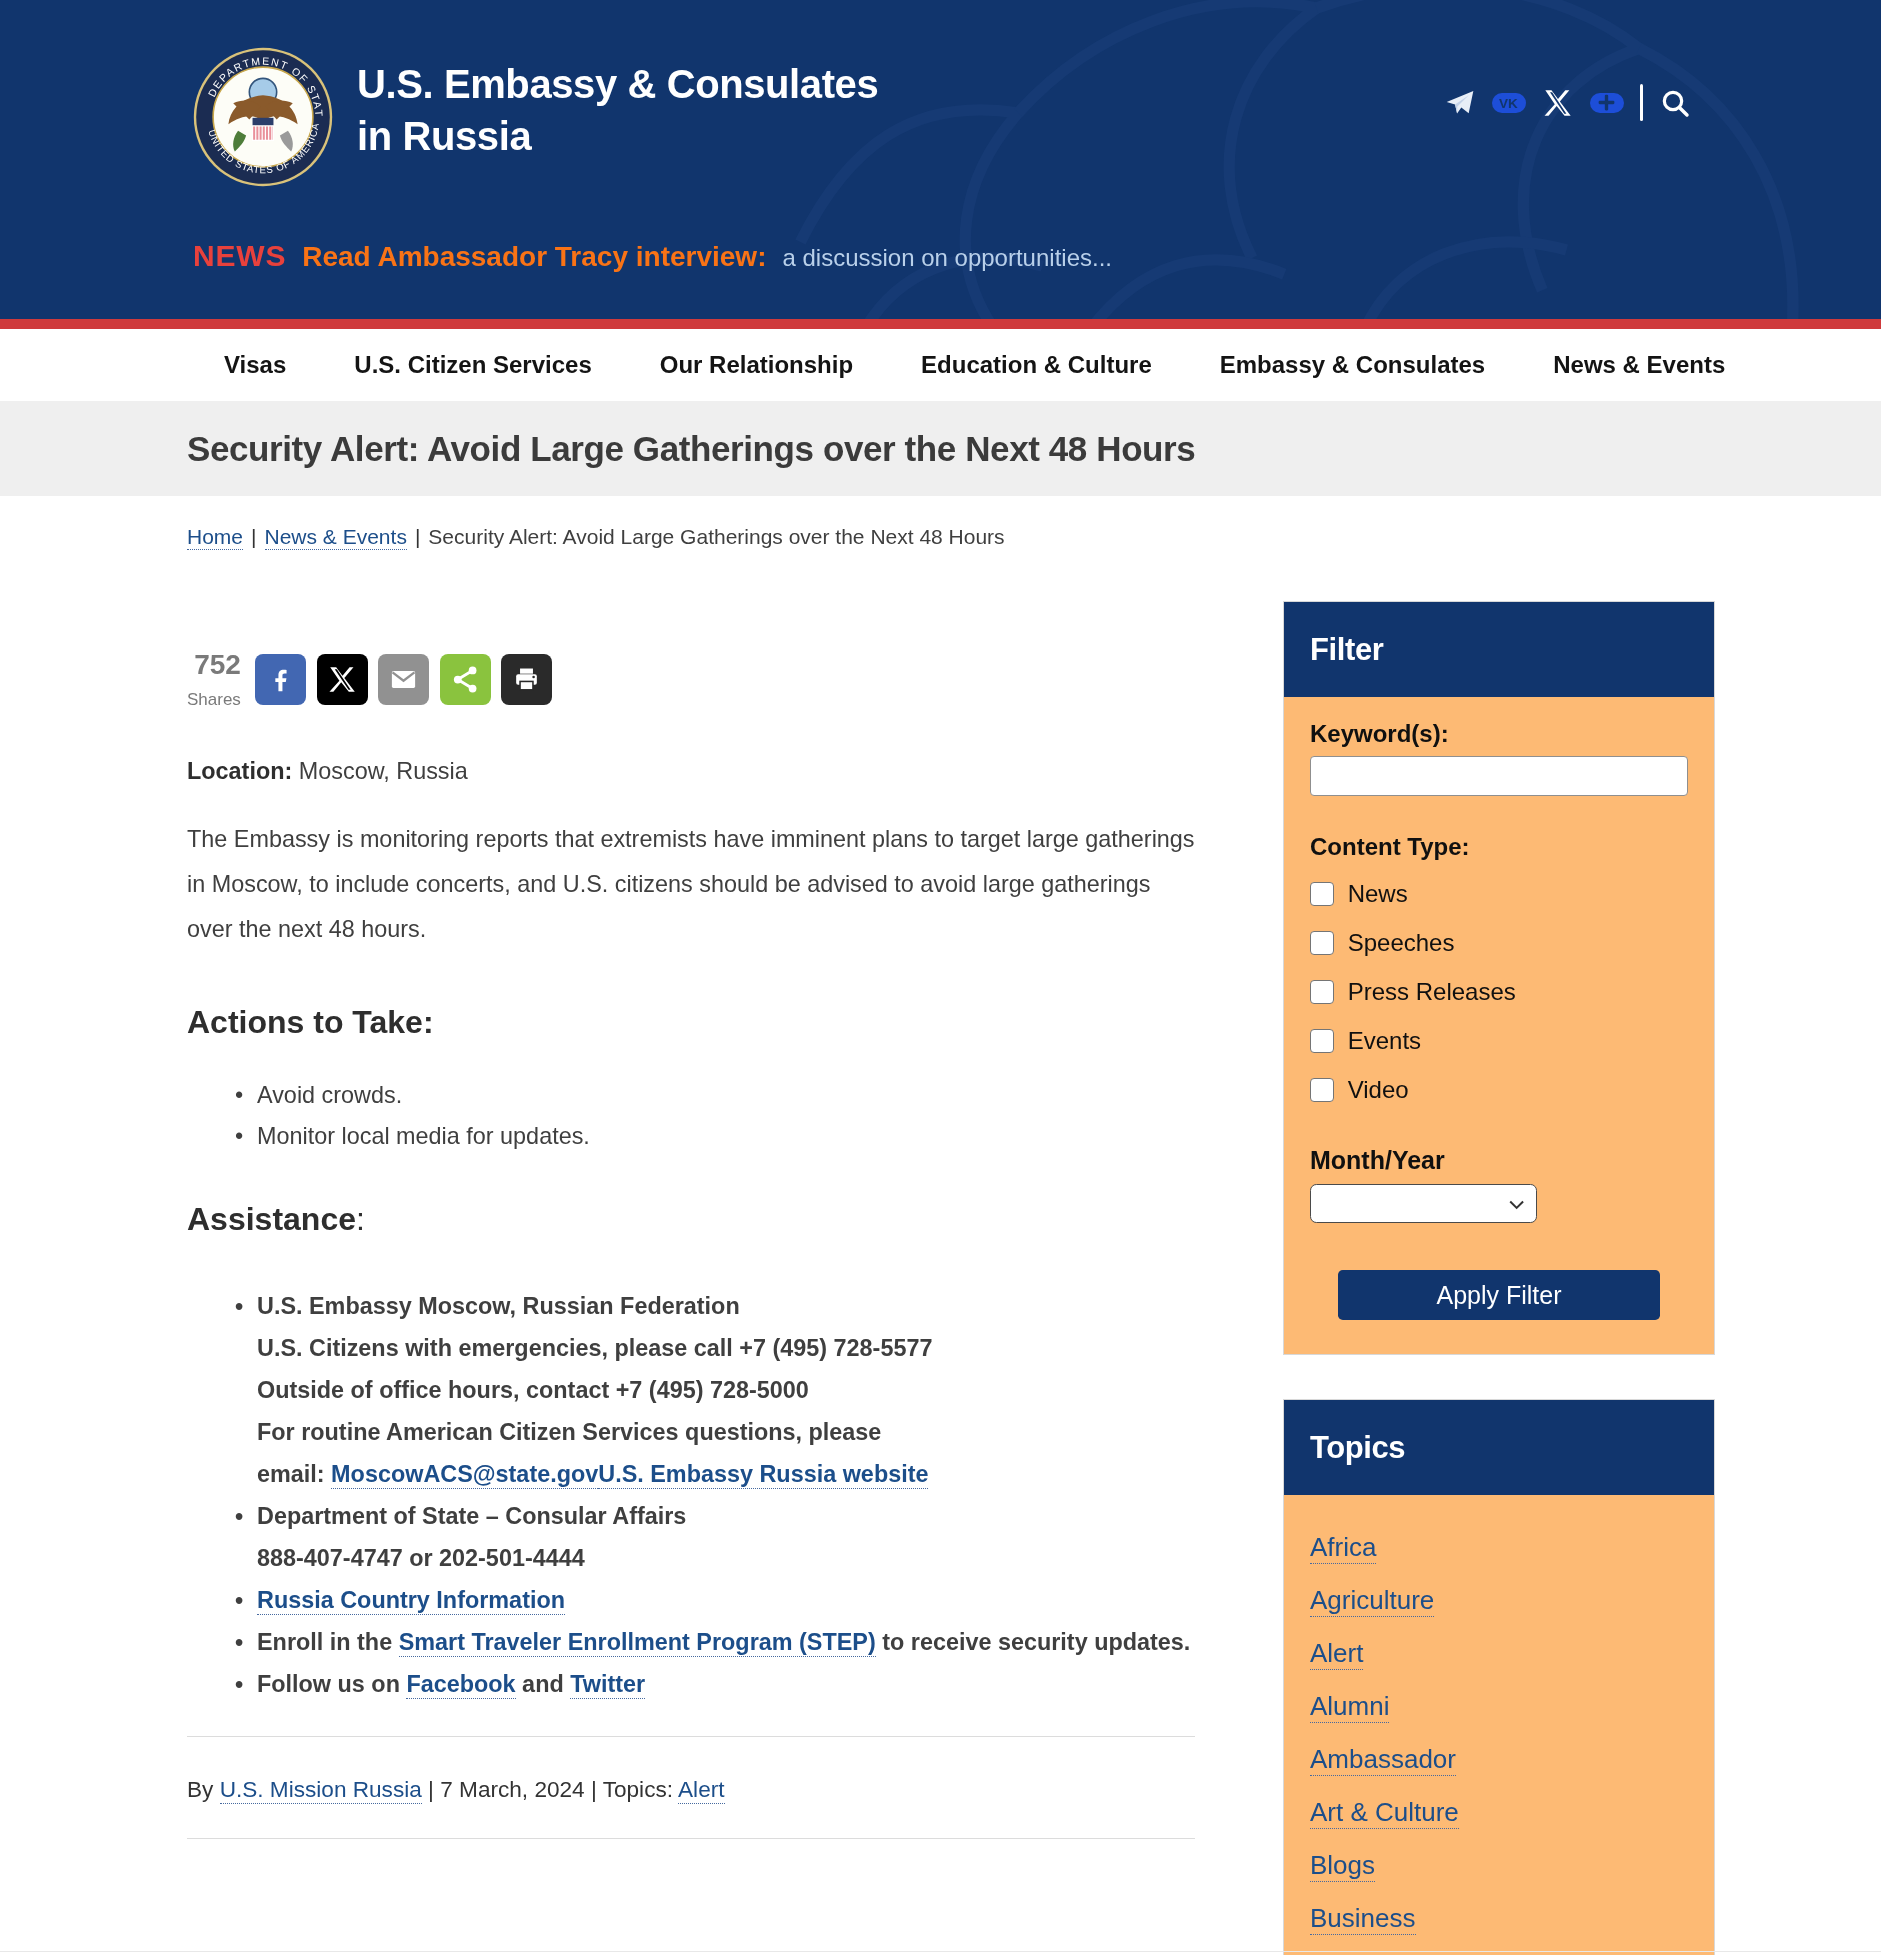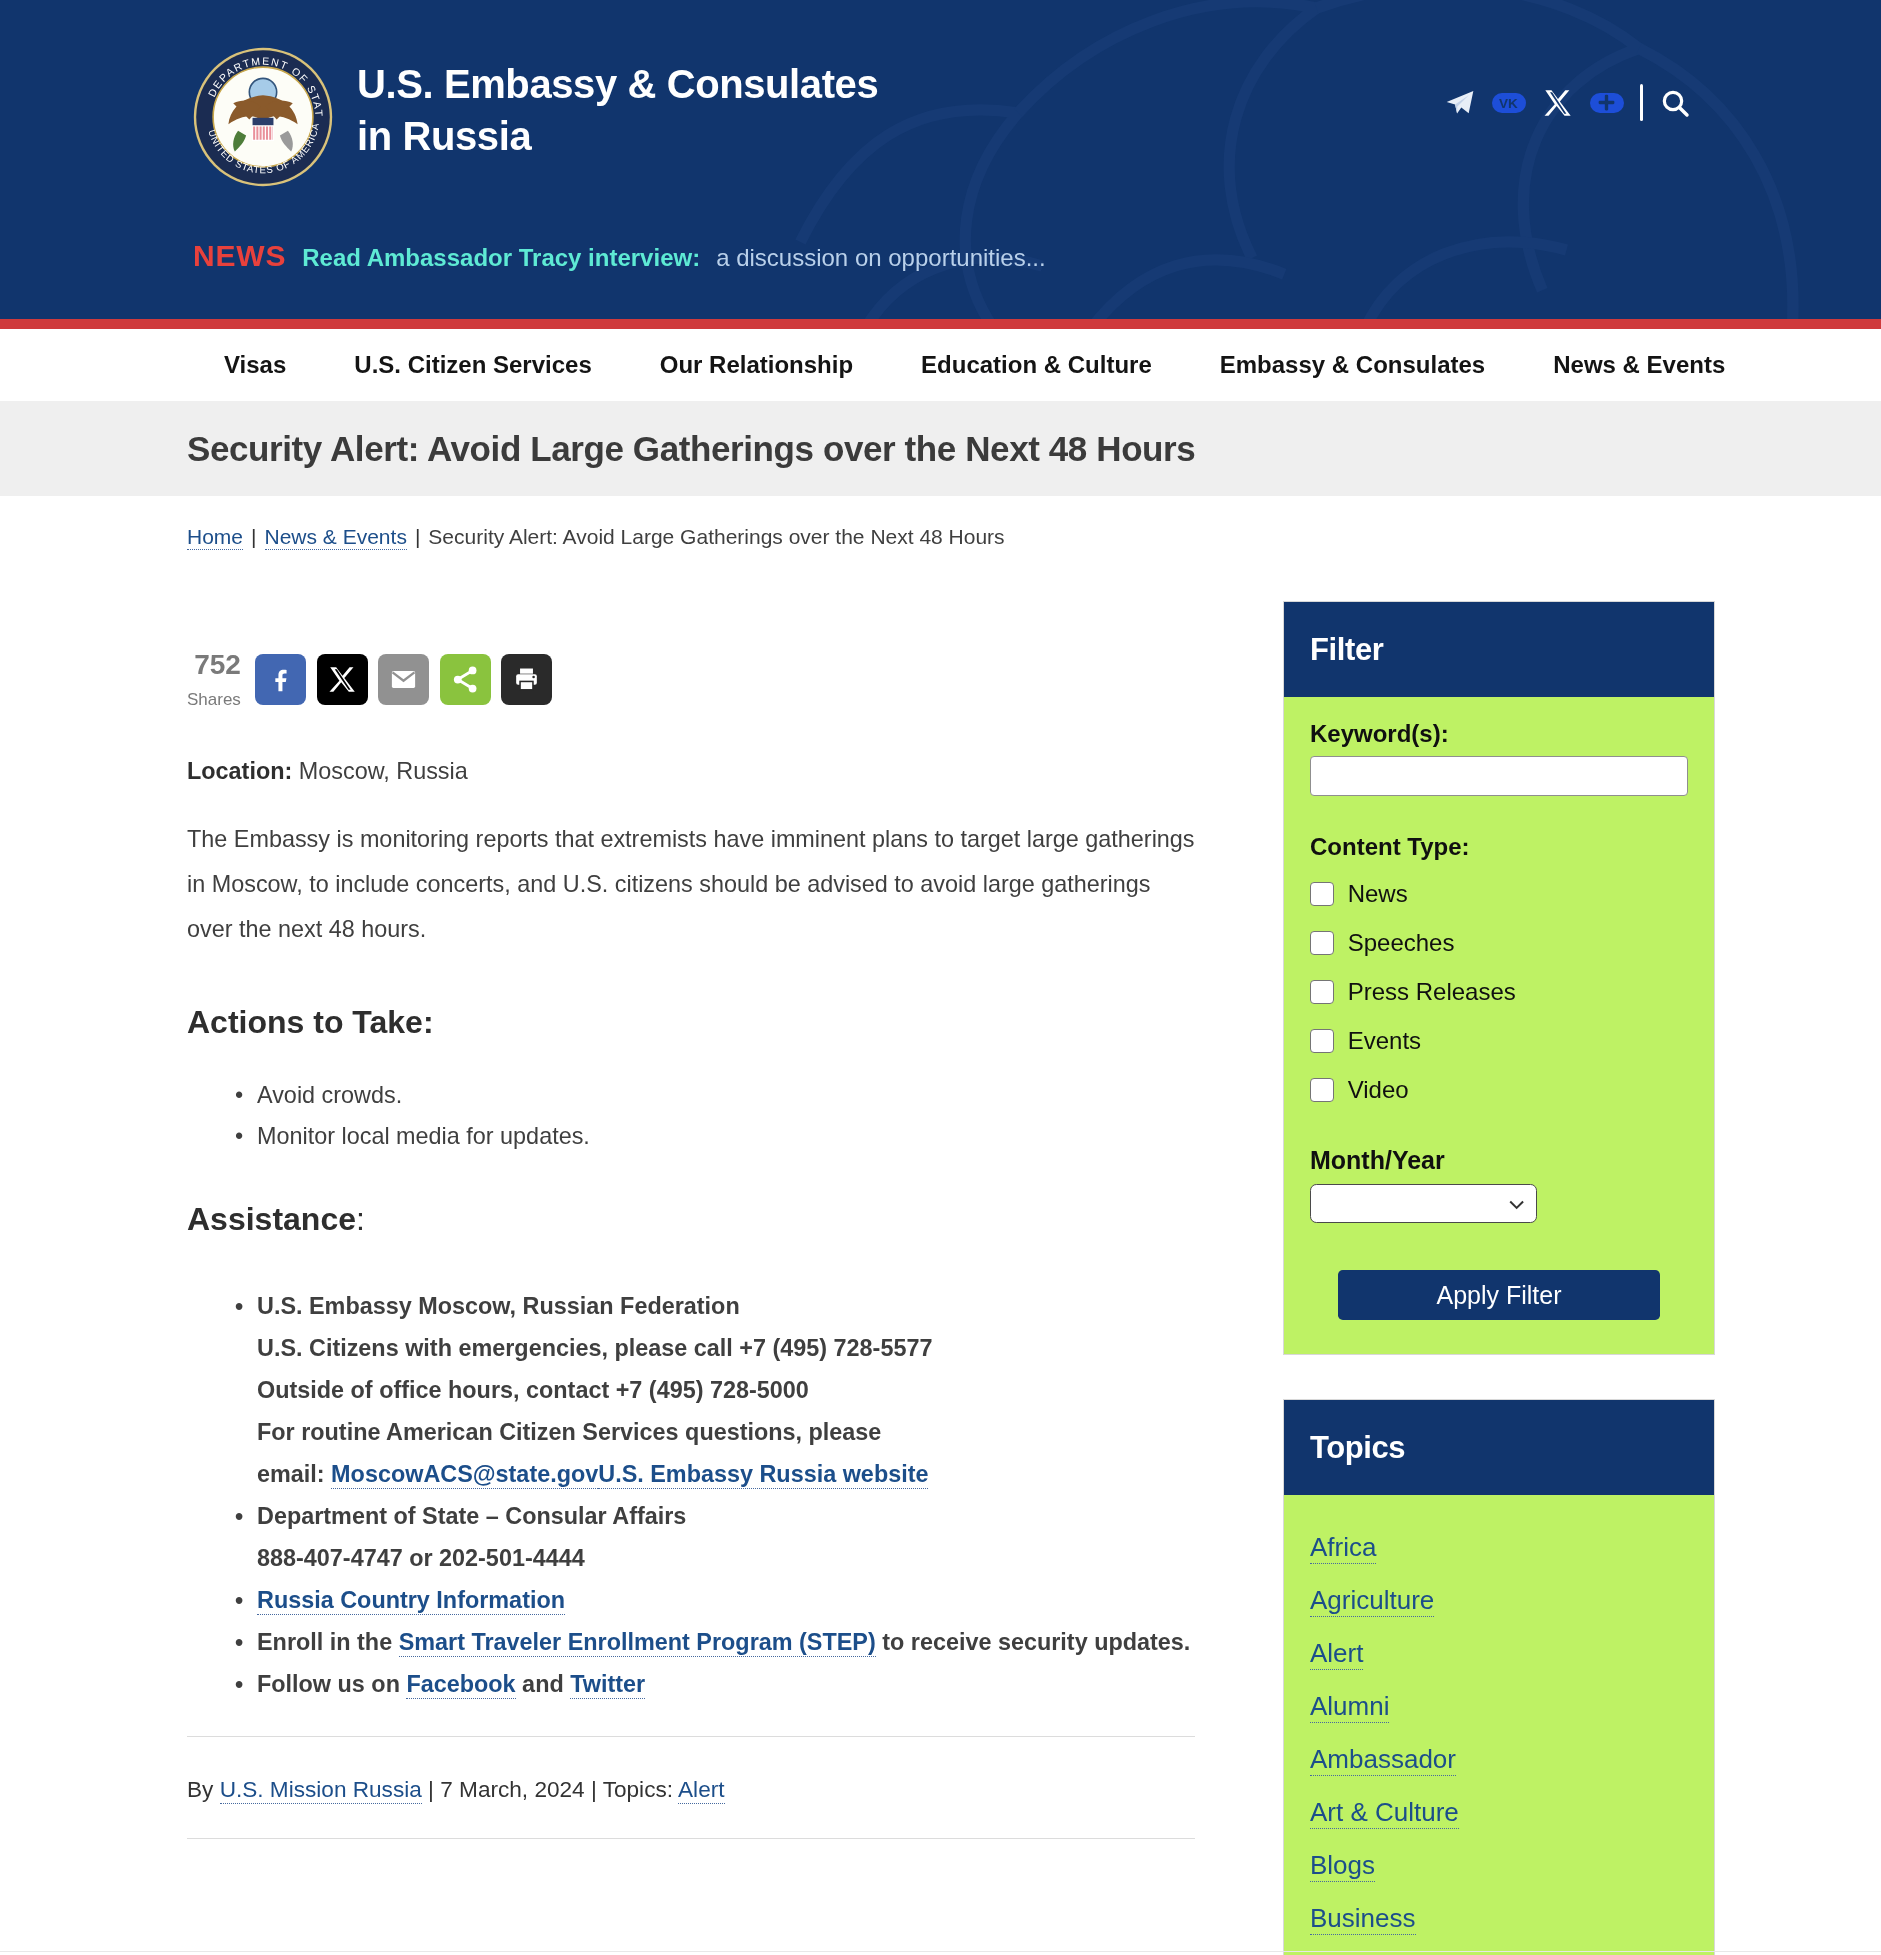--- a/index.html
+++ b/index.html
@@ -15,21 +15,21 @@
   .header-watermark{position:absolute;right:0;top:0;height:100%;opacity:.55;pointer-events:none;}
   .red-strip{position:absolute;left:0;bottom:0;width:100%;height:10.5px;background:var(--red);}
   .seal{position:absolute;left:193px;top:47px;width:140px;height:140px;}
   .site-title{position:absolute;left:357px;top:58px;color:#fff;font-size:40px;font-weight:700;line-height:52px;letter-spacing:-0.4px;}
   .social-row{position:absolute;top:84px;right:190px;display:flex;align-items:center;gap:16px;}
   .soc{display:flex;align-items:center;justify-content:center;cursor:pointer;}
   .soc-box{width:34px;height:20px;background:#1d4ed8;border-radius:16px;}
   .soc-divider{width:3.2px;height:37px;background:#fff;border-radius:1.6px;}
   .news-row{position:absolute;left:193px;top:239px;display:flex;align-items:baseline;gap:16px;white-space:nowrap;}
   .news-label{font-size:30px;font-weight:700;color:var(--news-red);letter-spacing:0.8px;}
-  .news-bold{font-size:24px;font-weight:700;color:#5eead4;}
+  .news-bold{font-size:28px;font-weight:700;color:#f97316;}
   .news-light{font-size:24px;color:var(--light-blue);}
 
   
   .main-nav{height:72px;background:#fff;display:flex;align-items:center;padding-left:224px;gap:68px;}
   .nav-item{font-size:24px;font-weight:600;color:#141414;cursor:pointer;white-space:nowrap;}
 
   
   .title-band{height:95px;background:var(--band);display:flex;align-items:center;}
   .page-title{margin-left:187px;font-size:35px;font-weight:700;color:#3b3b3b;letter-spacing:-0.4px;}
   .breadcrumb{margin:29px 0 0 187px;font-size:21px;color:#3f3f3f;}
@@ -56,21 +56,21 @@
   ul.bullets{list-style:none;margin-top:42px;padding-left:48px;}
   ul.bullets li{position:relative;padding-left:22px;font-size:23.4px;color:var(--text);line-height:25px;margin-bottom:16px;}
   ul.bullets li::before{content:"\2022";position:absolute;left:0;top:0;color:#3f3f3f;}
   ul.bullets.multi li{line-height:42px;margin-bottom:0;font-weight:bold;}
   ul.bullets.multi li::before{top:9px;line-height:25px;}
   .rule{border:0;border-top:1.6px solid #dcdcdc;margin-top:31px;}
   .byline{margin-top:40px;font-size:22.6px;color:#333;}
   .rule2{border:0;border-top:1.6px solid #dcdcdc;margin-top:35px;}
 
   
-  .panel{border:1.6px solid #d8d8d8;background:#bef264;}
+  .panel{border:1.6px solid #d8d8d8;background:#fdba74;}
   .filter-panel{margin-top:52px;}
   .panel-header{background:var(--navy);height:95px;display:flex;align-items:center;padding-left:26px;color:#fff;font-size:31px;font-weight:700;letter-spacing:-0.4px;}
   .filter-body{padding:22.6px 26px 34px;}
   .filter-label{font-size:24px;font-weight:700;color:#101010;}
   .keyword-input{margin-top:8px;width:100%;height:40px;border:1.6px solid #8f8f8f;border-radius:4px;font-size:21px;padding:0 9.7px;font-family:inherit;}
   .ct-label{margin-top:37px;}
   .cb-row{display:flex;align-items:center;margin-top:17px;height:32px;cursor:pointer;}
   .cb{width:24px;height:24px;border:1.6px solid #757575;border-radius:4px;background:#fff;flex:none;}
   .cb-label{margin-left:13.7px;font-size:24px;color:#101010;}
   .my-label{margin-top:40px;font-size:25px;font-weight:700;color:#101010;}

